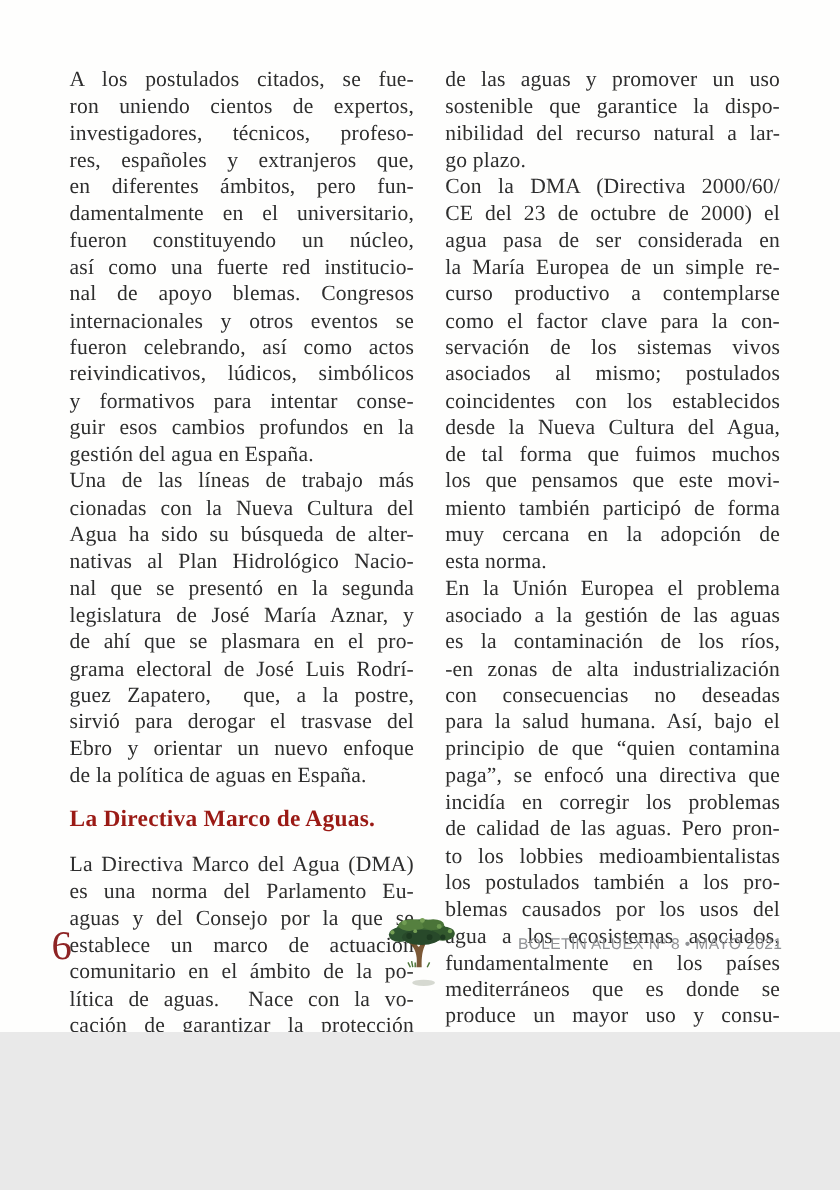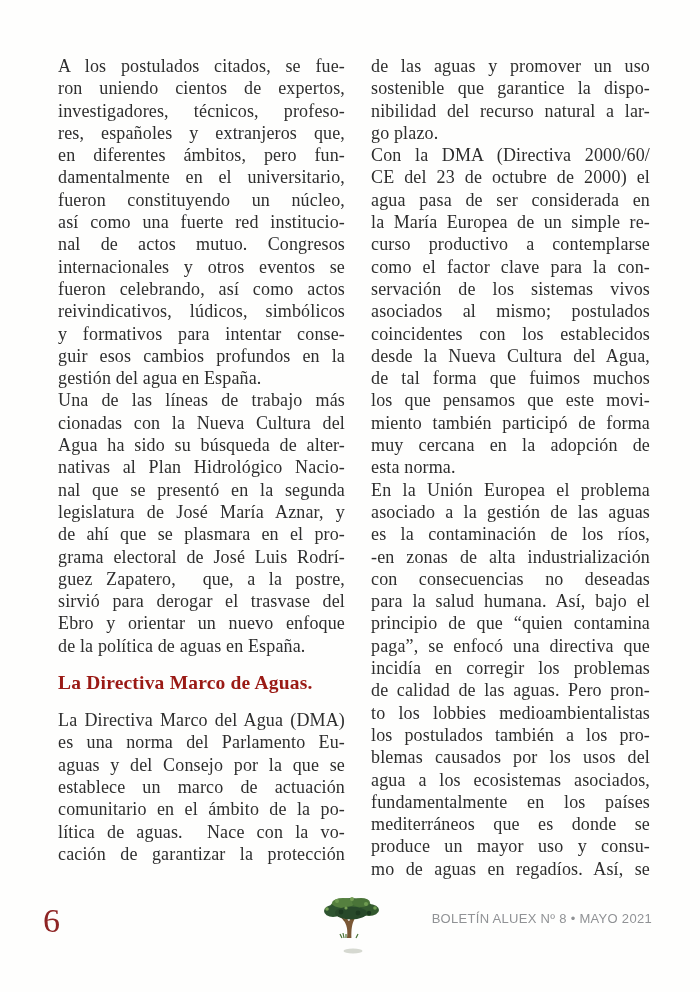--- a/index.html
+++ b/index.html
@@ -3,21 +3,21 @@
 <meta charset="utf-8">
 <style>
   html, body {
     margin: 0;
     padding: 0;
     background: #e9e9e9;
   }
   .page {
     position: relative;
     width: 700px;
-    height: 992px;
+    height: 860px;
     background: #fefefd;
     overflow: hidden;
     font-family: "Liberation Serif", "DejaVu Serif", serif;
     color: var(--body_text, #2e2e2e);
   }
   .col {
     position: absolute;
     top: 55px;
     font-size: 18px;
   }
@@ -79,21 +79,21 @@
 
   <div class="col col-left">
       <div class="line">A los postulados citados, se fue-</div>
       <div class="line">ron uniendo cientos de expertos,</div>
       <div class="line">investigadores, técnicos, profeso-</div>
       <div class="line">res, españoles y extranjeros que,</div>
       <div class="line">en diferentes ámbitos, pero fun-</div>
       <div class="line">damentalmente en el universitario,</div>
       <div class="line">fueron constituyendo un núcleo,</div>
       <div class="line">así como una fuerte red institucio-</div>
-      <div class="line">nal de actos mutuo. Congresos</div>
+      <div class="line">nal de apoyo blemas. Congresos</div>
       <div class="line">internacionales y otros eventos se</div>
       <div class="line">fueron celebrando, así como actos</div>
       <div class="line">reivindicativos, lúdicos, simbólicos</div>
       <div class="line">y formativos para intentar conse-</div>
       <div class="line">guir esos cambios profundos en la</div>
       <div class="line para-end">gestión del agua en España.</div>
       <div class="line">Una de las líneas de trabajo más</div>
       <div class="line">cionadas con la Nueva Cultura del</div>
       <div class="line">Agua ha sido su búsqueda de alter-</div>
       <div class="line">nativas al Plan Hidrológico Nacio-</div>

